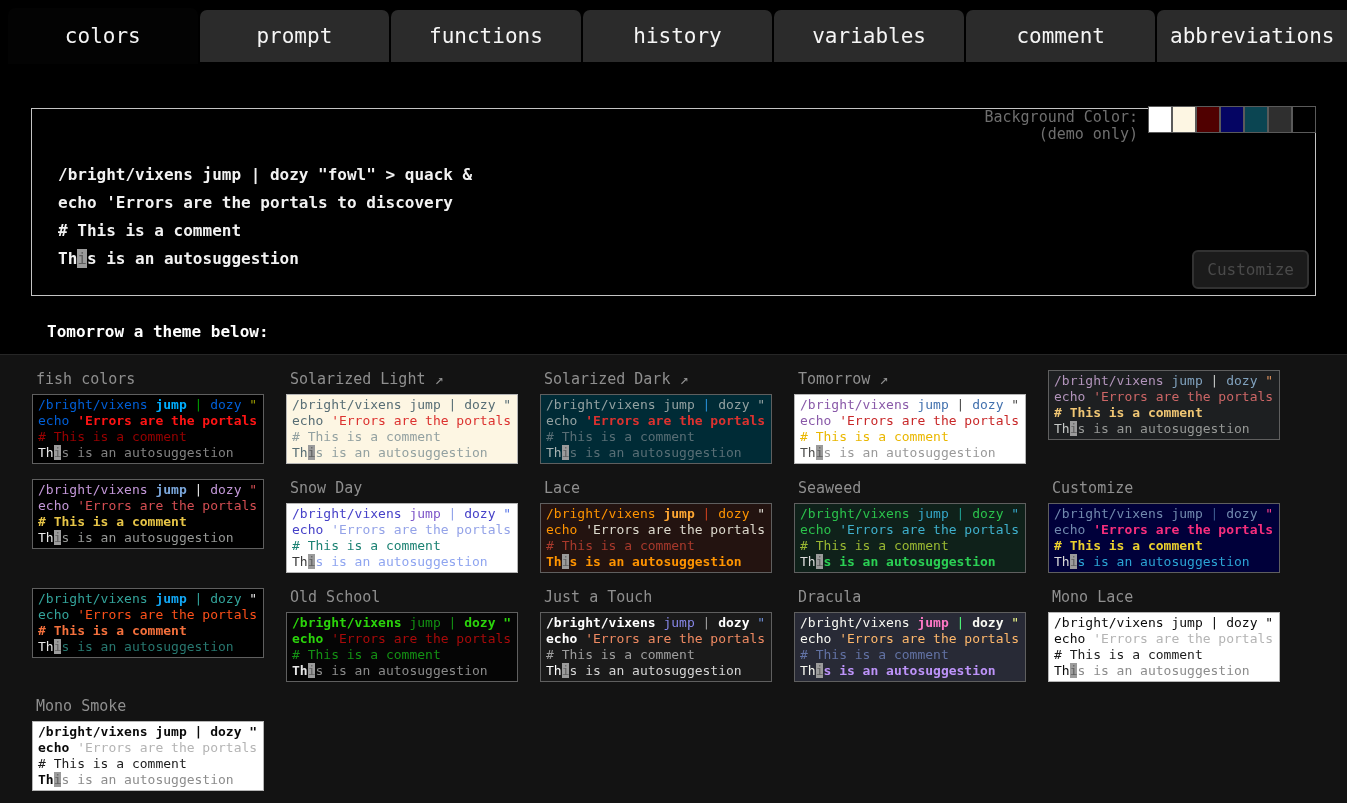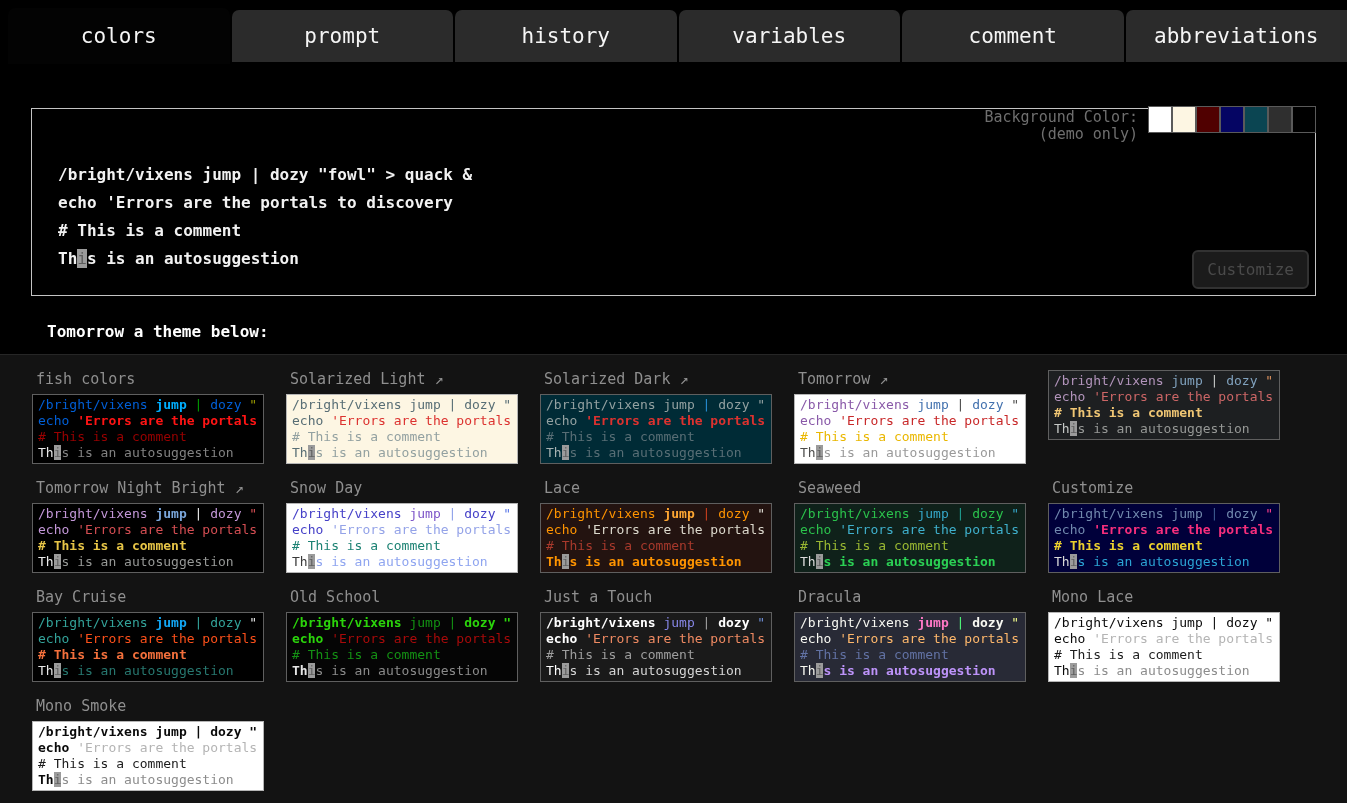--- a/index.html
+++ b/index.html
@@ -39,20 +39,21 @@
   .theme-box { width:232px; height:70px; border:1px solid #5f5f5f; padding:2px 5px;
     overflow:hidden; cursor:pointer; }
   .theme-box .tline { font-size:13px; line-height:16px; white-space:pre; }
 </style>
 </head>
 <body>
 
 <div class="tabbar">
     <div class="tab active">colors</div>
     <div class="tab">prompt</div>
+    <div class="tab">functions</div>
     <div class="tab">history</div>
     <div class="tab">variables</div>
     <div class="tab">comment</div>
     <div class="tab">abbreviations</div>
   </div>
 
 <div class="main-box">
   <div class="bg-picker">
     <div class="bg-labels">
       <div>Background Color:</div>
@@ -119,21 +120,20 @@
       </div>
       <div class="theme-cell">
         <div class="theme-box" style="background: rgb(29, 31, 33); border-color: rgb(95, 95, 95);">
           <div class="tline"><span style="color: rgb(178, 148, 187);">/bright/vixens </span><span style="color: rgb(129, 162, 190);">jump</span><span style="color: rgb(197, 200, 198);"> | </span><span style="color: rgb(129, 162, 190);">dozy</span><span style="color: rgb(222, 147, 95);"> "</span></div>
           <div class="tline"><span style="color: rgb(178, 148, 187);">echo </span><span style="color: rgb(204, 102, 102);">'Errors are the portals</span></div>
           <div class="tline"><span style="color: rgb(240, 198, 116); font-weight: bold;"># This is a comment</span></div>
           <div class="tline"><span style="color: rgb(197, 200, 198);">Th</span><span class="cursor">i</span><span style="color: rgb(150, 152, 150);">s is an autosuggestion</span></div>
         </div>
       </div>
       <div class="theme-cell">
-        <div class="theme-name">Tomorrow Night Bright ↗</div>
         <div class="theme-box" style="background: rgb(0, 0, 0); border-color: rgb(95, 95, 95);">
           <div class="tline"><span style="color: rgb(195, 151, 216);">/bright/vixens </span><span style="color: rgb(122, 166, 218); font-weight: bold;">jump</span><span style="color: rgb(234, 234, 234);"> | </span><span style="color: rgb(195, 151, 216);">dozy</span><span style="color: rgb(213, 78, 83);"> "</span></div>
           <div class="tline"><span style="color: rgb(195, 151, 216);">echo </span><span style="color: rgb(213, 78, 83);">'Errors are the portals</span></div>
           <div class="tline"><span style="color: rgb(231, 197, 71); font-weight: bold;"># This is a comment</span></div>
           <div class="tline"><span style="color: rgb(234, 234, 234);">Th</span><span class="cursor">i</span><span style="color: rgb(150, 152, 150);">s is an autosuggestion</span></div>
         </div>
       </div>
       <div class="theme-cell">
         <div class="theme-name">Snow Day</div>
         <div class="theme-box" style="background: rgb(255, 255, 255); border-color: rgb(181, 181, 181);">
@@ -164,21 +164,20 @@
       <div class="theme-cell">
         <div class="theme-name">Customize</div>
         <div class="theme-box" style="background: rgb(0, 0, 58); border-color: rgb(95, 95, 95);">
           <div class="tline"><span style="color: rgb(113, 137, 174);">/bright/vixens </span><span style="color: rgb(113, 137, 174);">jump</span><span style="color: rgb(60, 90, 144);"> | </span><span style="color: rgb(113, 137, 174);">dozy</span><span style="color: rgb(255, 62, 140);"> "</span></div>
           <div class="tline"><span style="color: rgb(113, 137, 174);">echo </span><span style="color: rgb(247, 46, 124); font-weight: bold;">'Errors are the portals</span></div>
           <div class="tline"><span style="color: rgb(236, 208, 46); font-weight: bold;"># This is a comment</span></div>
           <div class="tline"><span style="color: rgb(216, 216, 216);">Th</span><span class="cursor">i</span><span style="color: rgb(43, 163, 212);">s is an autosuggestion</span></div>
         </div>
       </div>
       <div class="theme-cell">
-        <div class="theme-name">Bay Cruise</div>
         <div class="theme-box" style="background: rgb(0, 0, 0); border-color: rgb(95, 95, 95);">
           <div class="tline"><span style="color: rgb(51, 163, 154);">/bright/vixens </span><span style="color: rgb(18, 167, 245); font-weight: bold;">jump</span><span style="color: rgb(51, 163, 154);"> | </span><span style="color: rgb(51, 163, 154);">dozy</span><span style="color: rgb(230, 230, 230);"> "</span></div>
           <div class="tline"><span style="color: rgb(51, 163, 154);">echo </span><span style="color: rgb(253, 80, 26);">'Errors are the portals</span></div>
           <div class="tline"><span style="color: rgb(244, 112, 60); font-weight: bold;"># This is a comment</span></div>
           <div class="tline"><span style="color: rgb(230, 230, 230);">Th</span><span class="cursor">i</span><span style="color: rgb(39, 119, 111);">s is an autosuggestion</span></div>
         </div>
       </div>
       <div class="theme-cell">
         <div class="theme-name">Old School</div>
         <div class="theme-box" style="background: rgb(5, 5, 5); border-color: rgb(95, 95, 95);">

